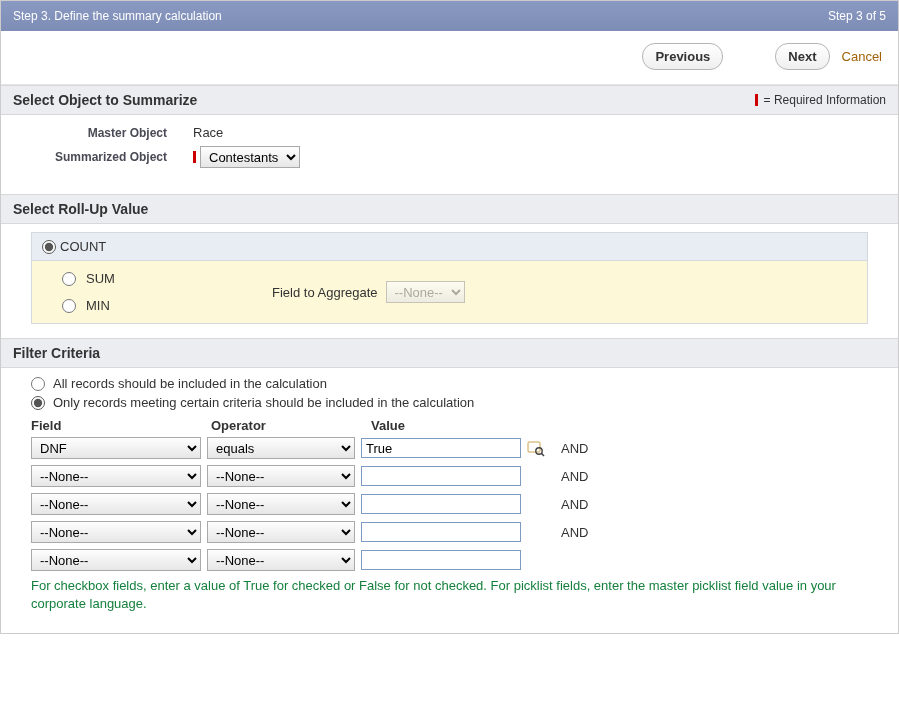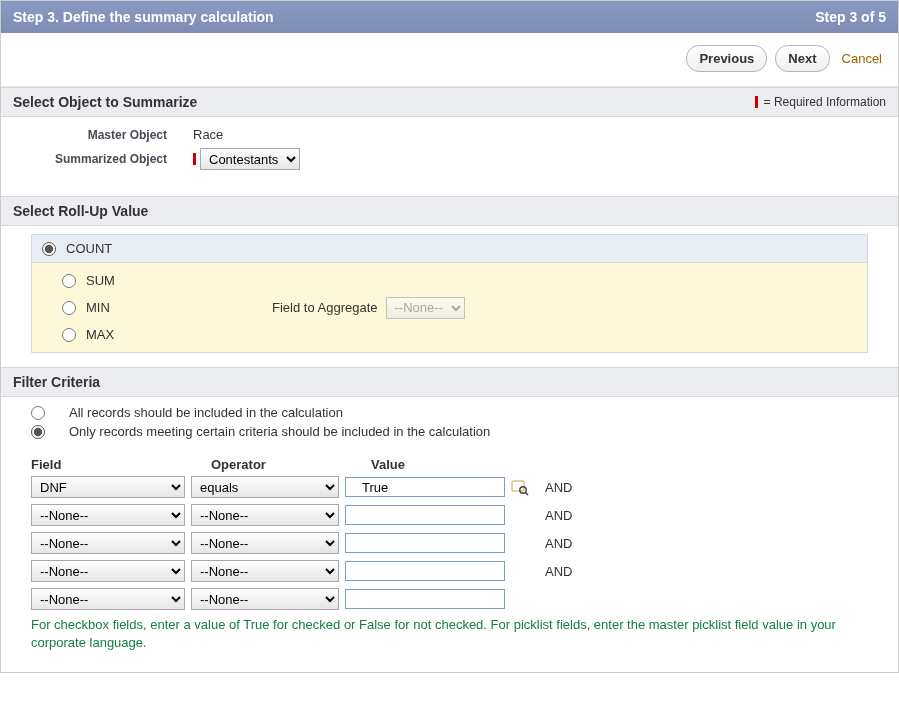--- a/index.html
+++ b/index.html
@@ -9,42 +9,43 @@
     color: #333;
     background: #fff;
     width: 899px;
     border: 1px solid #ccc;
   }
   .wizard-header {
     background: #8291b9;
     background: linear-gradient(to bottom, #8a99c2 0%, #7e8db6 100%);
     color: #fff;
     padding: 8px 12px;
-    font-weight: bold;
+    font-weight: normal;
     display: flex;
     justify-content: space-between;
-    font-size: 14px;
+    font-size: 12px;
   }
   .toolbar {
     display: flex;
     justify-content: flex-end;
     align-items: center;
     gap: 8px;
     padding: 12px 16px 14px;
     border-bottom: 1px solid #e6e6e6;
   }
   .btn {
     background: linear-gradient(to bottom, #fff, #efefef);
     border: 1px solid #b5b5b5;
     border-radius: 13px;
     padding: 5px 12px;
     font-weight: bold;
     font-size: 13px;
     cursor: pointer;
     color: #333;
+    margin-left: 44px;
   }
   .link {
     color: #a16207;
     text-decoration: none;
     cursor: pointer;
     font-size: 13px;
     padding-left: 4px;
   }
   .section {
     margin: 0 0 6px 0;
@@ -105,21 +106,21 @@
   }
   .rollup-area {
     padding: 8px 30px 8px 30px;
   }
   .rollup-row-count {
     background: #e8ecf3;
     border: 1px solid #d4d8df;
     padding: 6px 10px;
     display: flex;
     align-items: center;
-    gap: 10px;
+    gap: 4px;
   }
   .rollup-agg {
     background: #fdf8d8;
     border: 1px solid #d4d8df;
     border-top: none;
     display: flex;
     padding-left: 20px;
   }
   .rollup-left {
     width: 210px;
@@ -142,51 +143,51 @@
   }
   .disabled-select {
     opacity: 0.65;
   }
   .filter-body {
     padding: 6px 16px 14px 30px;
   }
   .filter-opt {
     display: flex;
     align-items: center;
-    gap: 24px;
+    gap: 8px;
     padding: 2px 0;
     font-size: 13px;
   }
   .criteria-table {
-    margin-top: 16px;
+    margin-top: 6px;
   }
   .criteria-head {
     display: flex;
     font-weight: bold;
     font-size: 13px;
     margin-bottom: 4px;
   }
   .col-field { width: 180px; }
   .col-op { width: 160px; }
   .col-val { width: 180px; }
   .criteria-row {
     display: flex;
     align-items: center;
     gap: 6px;
     margin-bottom: 6px;
   }
   .criteria-row select {
     width: 148px;
   }
-  .criteria-row .field-sel { width: 154px; }
+  .criteria-row .field-sel { width: 170px; }
   .criteria-row input[type=text] {
     width: 160px;
     height: 20px;
     border: 1px solid #7d9bc1;
-    padding: 1px 16px;
+    padding: 1px 4px;
     font-size: 13px;
   }
   .lookup-icon {
     width: 18px; height: 18px;
     display: inline-flex;
     align-items: center;
     justify-content: center;
     cursor: pointer;
   }
   .lookup-icon svg { display:block; }
@@ -256,24 +257,20 @@
     </div>
     <div class="rollup-agg">
       <div class="rollup-left">
         <div class="opt">
           <input type="radio" name="rollup" style="">
           <span>SUM</span>
         </div>
         <div class="opt">
           <input type="radio" name="rollup" style="">
           <span>MIN</span>
-        </div>
-        <div class="opt">
-          <input type="radio" name="rollup" style="">
-          <span>MAX</span>
         </div>
       </div>
       <div class="rollup-right">
         <span>Field to Aggregate</span>
         <select class="select-ctl disabled-select" disabled="">
           <option>--None--</option>
         </select>
       </div>
     </div>
   </div>

